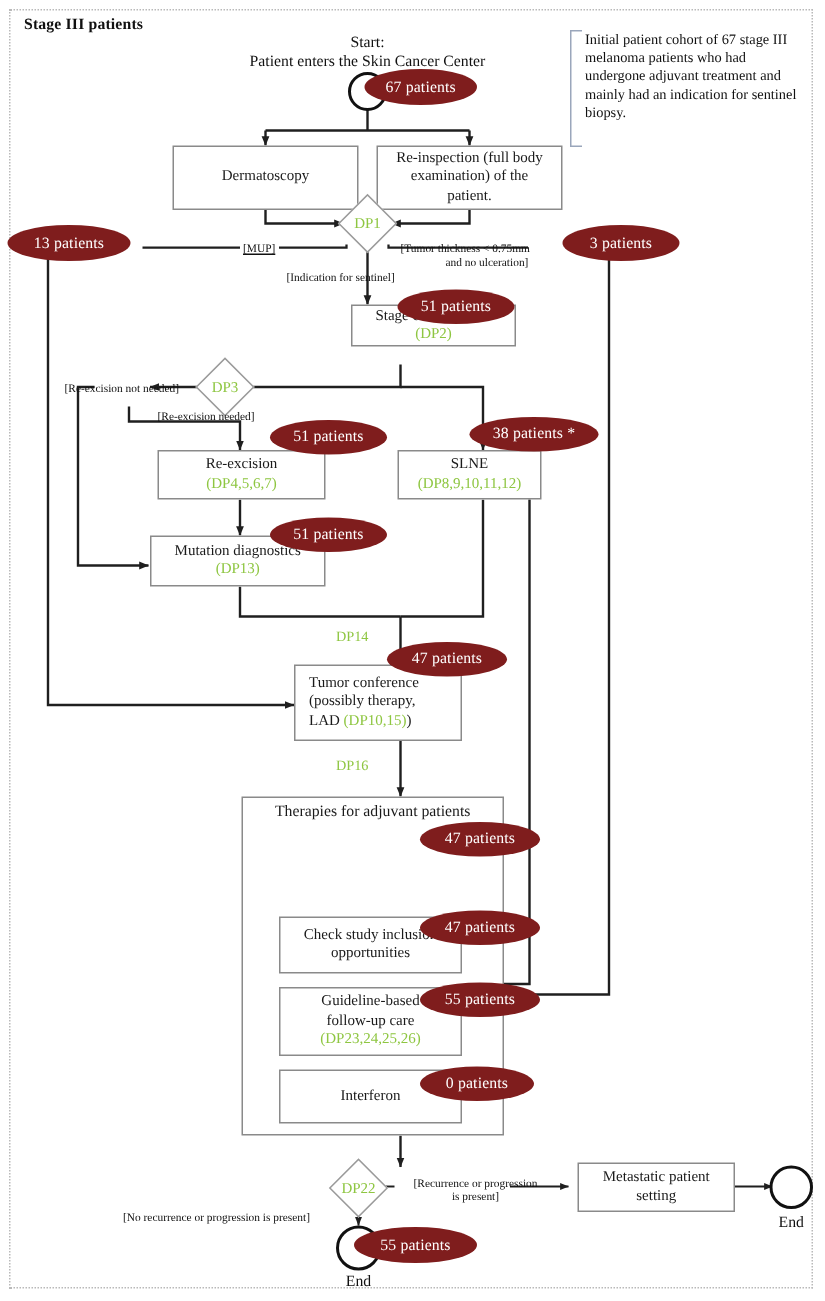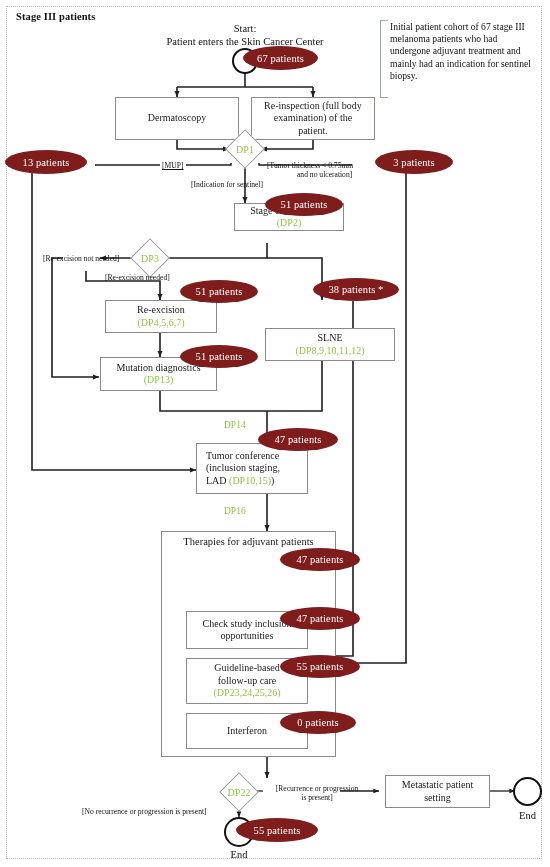--- a/index.html
+++ b/index.html
@@ -195,41 +195,41 @@
   <div class="lbl" style="left:105px;top:273px;">[Re-excision needed]</div>
 
   <div class="node" style="left:105px;top:300px;width:112px;height:33px;">
     <span>Re-excision</span>
     <span class="dp">(DP4,5,6,7)</span>
   </div>
   <div class="ellipse" style="left:180px;top:280px;width:78px;height:23px;">
     <span>51 patients</span>
   </div>
 
-  <div class="node" style="left:265px;top:300px;width:130px;height:33px;margin-top:28px;">
+  <div class="node" style="left:265px;top:300px;width:96px;height:33px;">
     <span>SLNE</span>
     <span class="dp">(DP8,9,10,11,12)</span>
   </div>
   <div class="ellipse" style="left:313px;top:278px;width:86px;height:23px;">
     <span>38 patients *</span>
   </div>
 
   <div class="node" style="left:100px;top:357px;width:117px;height:34px;">
     <span>Mutation diagnostics</span>
     <span class="dp">(DP13)</span>
   </div>
   <div class="ellipse" style="left:180px;top:345px;width:78px;height:23px;">
     <span>51 patients</span>
   </div>
 
   <div class="dplabel" style="left:224px;top:420px;">DP14</div>
 
   <div class="node" style="left:196px;top:443px;width:112px;height:51px;align-items:flex-start;padding-left:9px;">
     <span>Tumor conference</span>
-    <span>(inclusion staging,</span>
+    <span>(possibly therapy,</span>
     <span class="mixed"><span>LAD </span><span class="dp">(DP10,15)</span><span>)</span></span>
   </div>
   <div class="ellipse" style="left:258px;top:428px;width:80px;height:23px;">
     <span>47 patients</span>
   </div>
 
   <div class="dplabel" style="left:224px;top:506px;">DP16</div>
 
   <div class="group-box" style="left:161px;top:531px;width:175px;height:226px;"></div>
   <div class="group-label" style="left:161px;top:536px;width:175px;">Therapies for adjuvant patients</div>

